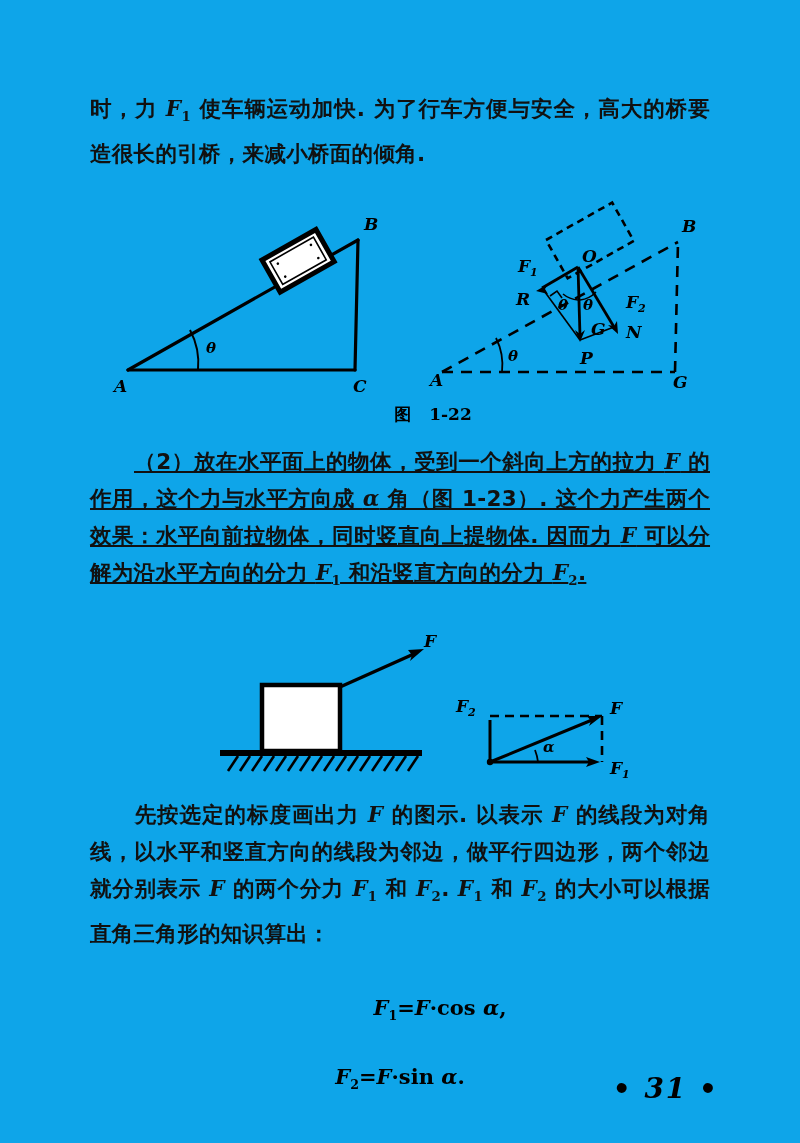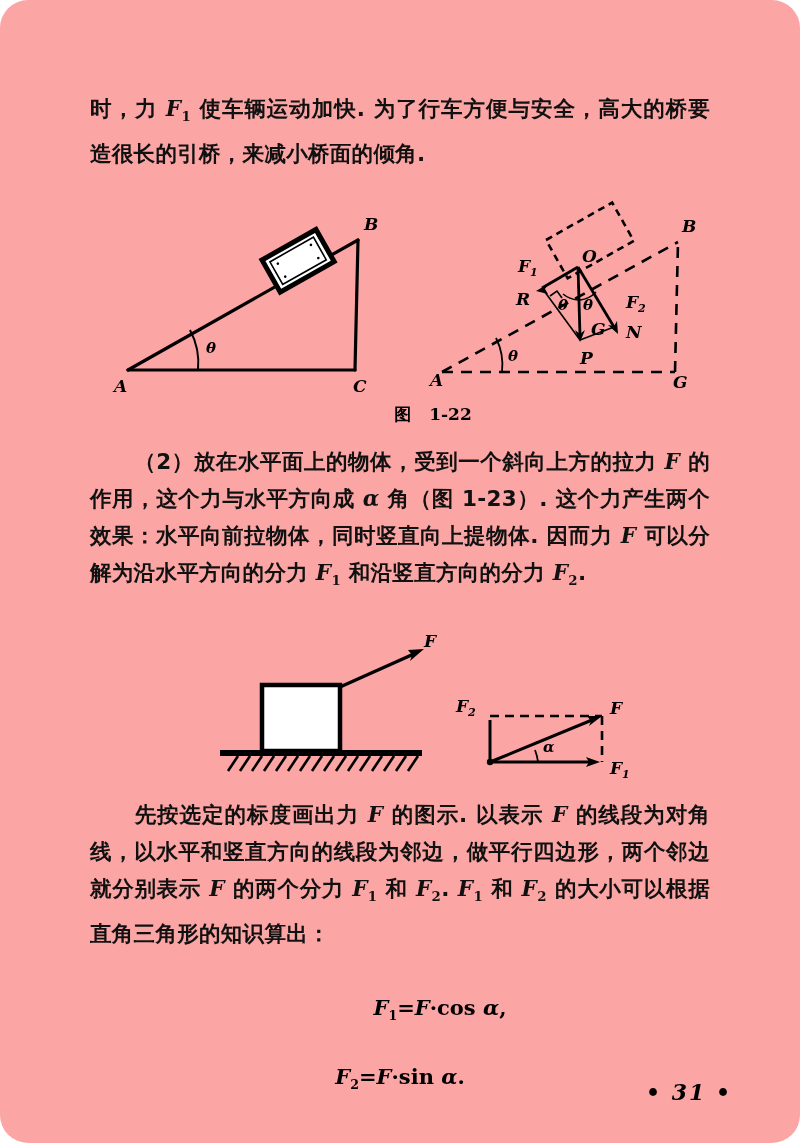--- a/index.html
+++ b/index.html
@@ -12,22 +12,21 @@
     width: 800px;
     height: 1143px;
     position: relative;
     font-family: "DejaVu Serif", "Liberation Serif", serif;
     color: #000000;
     overflow: hidden;
   }
   .page {
     position: absolute;
     inset: 0;
-    background: #fca5a5;
-    border-radius: 28px;
+    background: #0ea5e9;
   }
   
   .para {
     position: absolute;
     width: 620px;
     left: 90px;
     font-family: "DejaVu Sans", "Liberation Sans", sans-serif;
     font-weight: 700;
     font-size: 21.5px;
     line-height: 37px;
@@ -71,26 +70,26 @@
     font-family: "DejaVu Serif", "Liberation Serif", serif;
     font-weight: 700;
     font-size: 21px;
     font-style: italic;
   }
   .formula .rm { font-style: normal; }
   .formula sub { font-size: 0.6em; font-style: normal; }
   
   .pageno {
     position: absolute;
-    right: 68px;
+    right: 81px;
     bottom: 38px;
     font-family: "DejaVu Serif", "Liberation Serif", serif;
     font-style: italic;
     font-weight: 700;
-    font-size: 22px;
+    font-size: 28px;
     letter-spacing: 2px;
   }
   
   .figbox { position: absolute; }
   svg { display: block; overflow: visible; }
   .lbl {
     font-family: "DejaVu Serif", "Liberation Serif", serif;
     font-style: italic;
     font-weight: 700;
     font-size: 17px;
@@ -180,21 +179,21 @@
       <text class="lbl" x="161" y="125">G</text>
       <text class="lbl" x="150" y="154">P</text>
       <text class="lbl" x="152" y="52">O</text>
     </svg>
   </div>
 
   <div class="caption" style="top:403px;padding-left:33px;">
     <span>图</span><span class="cap-num">1-22</span>
   </div>
 
-  <div class="para" style="top:443px;">
+  <div class="para" style="top:443px;text-decoration:underline;">
     <span class="ind"></span><span>（2）放在水平面上的物体，受到一个斜向上方的拉力 </span><span class="ital">F</span><span> 的作用，这个力与水平方向成 </span><span class="ital">α</span><span> 角（图 1-23）. 这个力产生两个效果：水平向前拉物体，同时竖直向上提物体. 因而力 </span><span class="ital">F</span><span> 可以分解为沿水平方向的分力 </span><span class="ital"><span>F</span><sub>1</sub></span><span> 和沿竖直方向的分力 </span><span class="ital"><span>F</span><sub>2</sub></span><span>.</span>
   </div>
 
   <div class="figbox" style="left:210px; top:635px;">
     <svg width="230" height="150" viewBox="0 0 230 150">
 
       <path d="M10,118 L212,118" stroke="#000" stroke-width="6" fill="none"></path>
 
       <g stroke="#000" stroke-width="2.6">
         <path d="M18,136 L28,121"></path>

